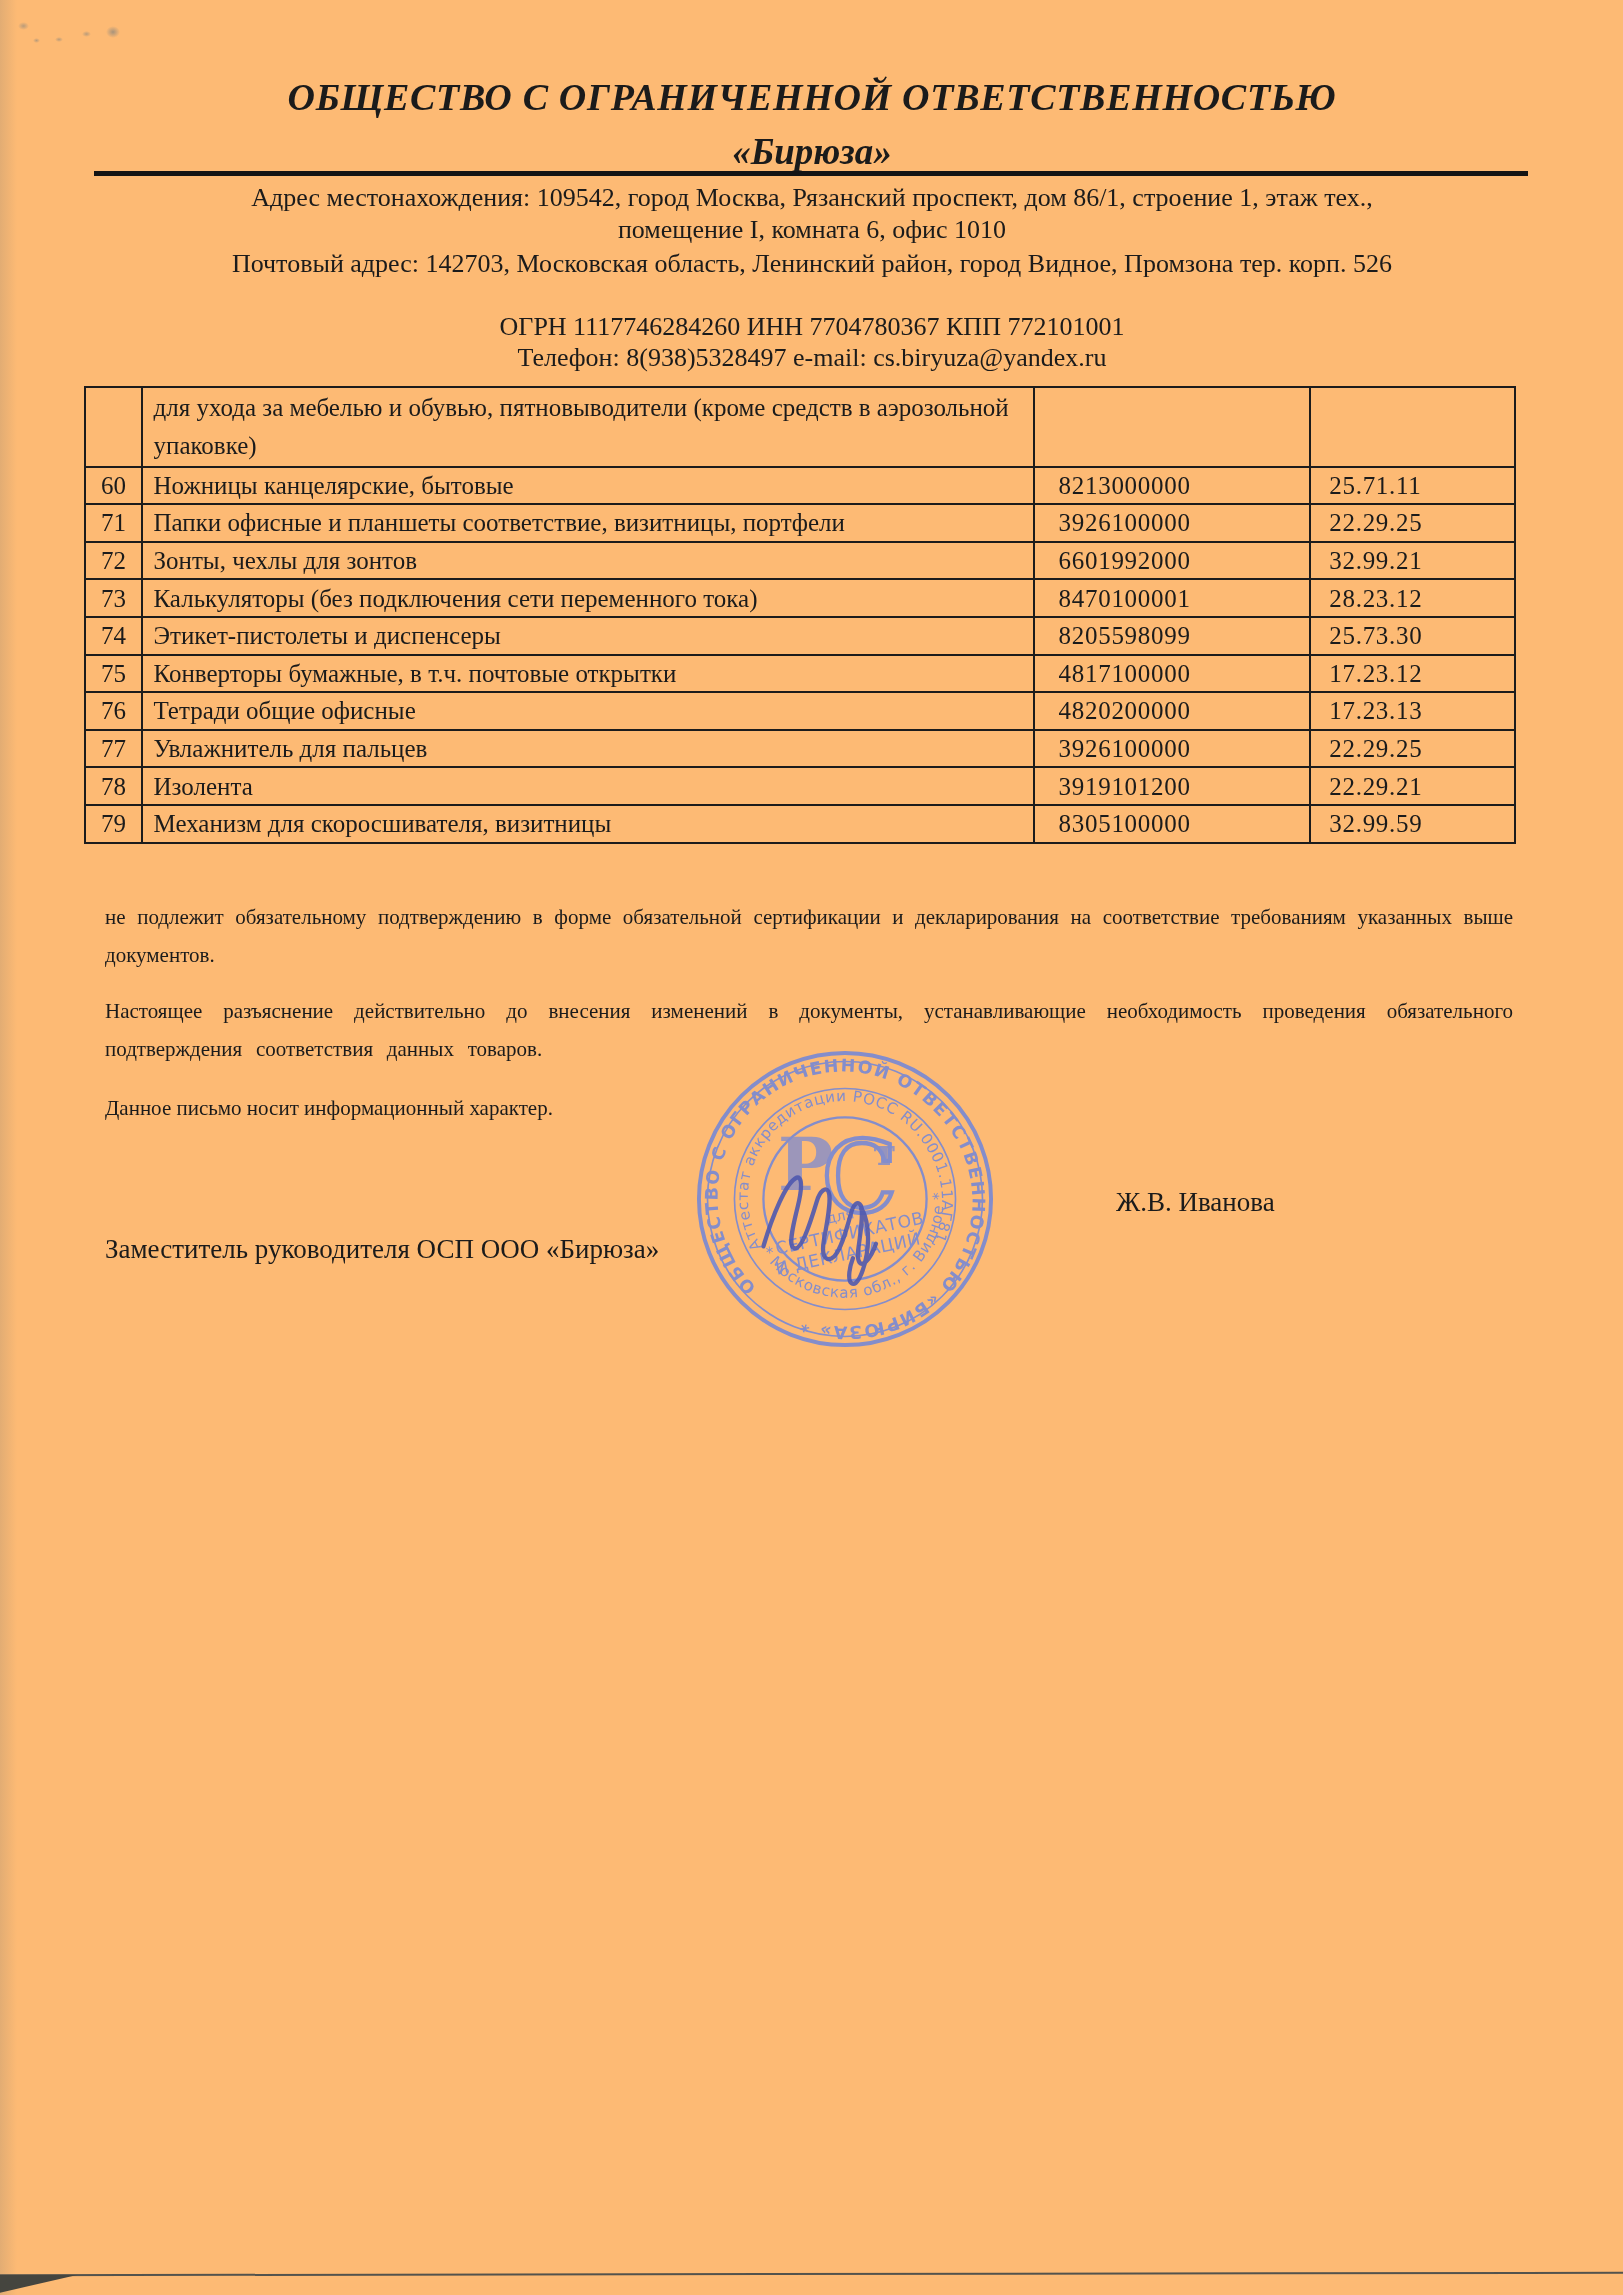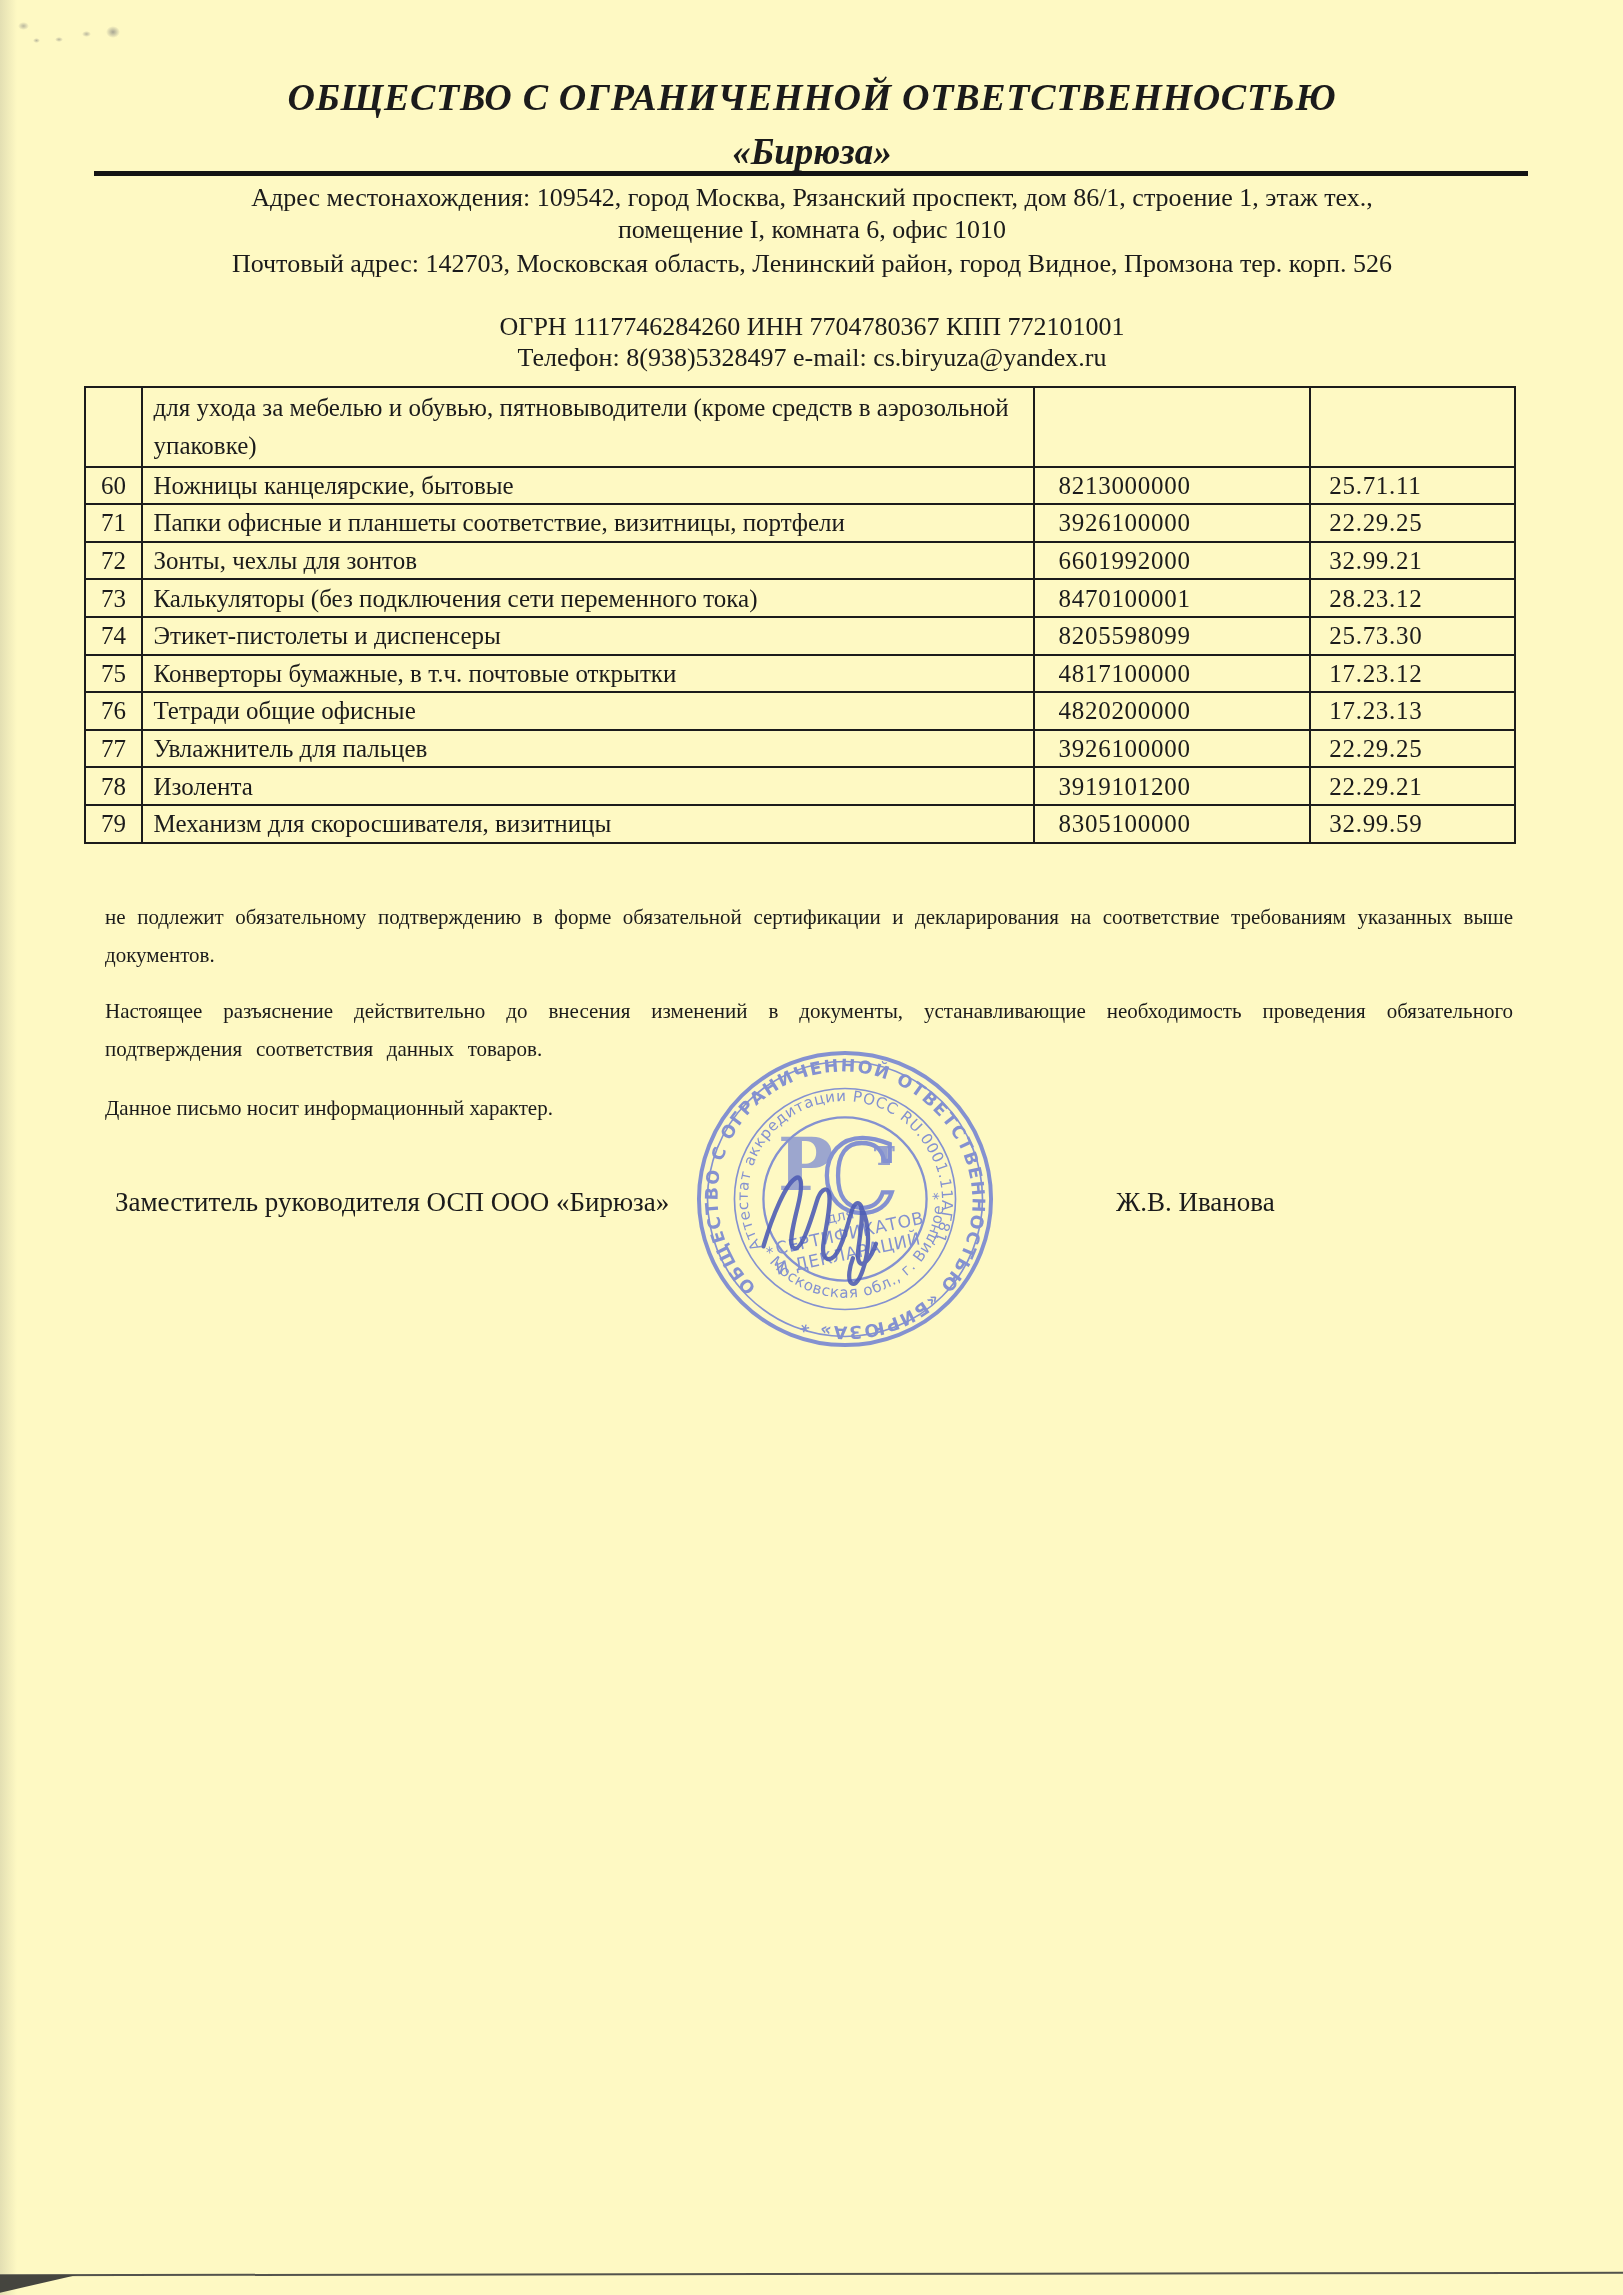--- a/index.html
+++ b/index.html
@@ -1,18 +1,18 @@
 <!DOCTYPE html>
 <html style="font-size:10.5px"><head>
 <meta charset="utf-8">
 <title></title>
 <style>
   html,body{margin:0;padding:0;background:#d8d8d4;}
   #page{
-    position:relative;width:1623px;height:2295px;background:#fef9c3;
+    position:relative;width:1623px;height:2295px;background:#fdba74;
     font-family:"Liberation Serif",serif;color:#1b1b1b;overflow:hidden;
   }
   .edge-shade{position:absolute;left:0;top:0;width:17px;height:100%;
     background:linear-gradient(to right,rgba(118,118,112,.20),rgba(118,118,112,0));}
   .smudge{position:absolute;border-radius:50%;opacity:.55;
     background:radial-gradient(ellipse at center,#82827e 0%,rgba(130,130,126,0) 70%);}
   .center-line{position:absolute;left:50px;width:1524px;text-align:center;
     font-size:26px;line-height:30px;white-space:nowrap;}
   .title1{top:76px;font-size:38px;line-height:43px;font-weight:bold;font-style:italic;letter-spacing:0.7px;}
   .title2{top:131px;font-size:37px;line-height:41px;font-weight:bold;font-style:italic;}
@@ -26,21 +26,21 @@
   #doc-table tr.row-tall td{vertical-align:middle;line-height:1.5;}
   .c-num{text-align:center;padding:1.3px 1.3px;}
   .c-desc{padding-left:10.5px !important;}
   .c-code{padding-left:23.6px !important;letter-spacing:0.7px;}
   .c-okpd{padding-left:18.3px !important;letter-spacing:0.7px;}
   .para{position:absolute;left:105px;width:1408px;font-size:21px;line-height:38px;
     text-align:justify;}
   #p2{word-spacing:8.5px;}
   .plain{text-align:left;}
   .signoff{position:absolute;top:1187px;font-size:27px;white-space:nowrap;}
-  #signoff-position{left:115px;}
+  #signoff-position{left:105px;margin-top:47px;}
   #signoff-name{left:1116px;}
   #stamp{position:absolute;left:695px;top:1049px;width:300px;height:300px;opacity:.93;}
   .scan-line{position:absolute;left:0;top:2273px;width:1623px;height:2px;background:#53534d;
     transform:rotate(-0.09deg);}
   .scan-wedge{position:absolute;left:0;top:2275px;width:77px;height:17.7px;background:#45453f;
     clip-path:polygon(0 0,100% 0,0 100%);}
 </style>
 </head>
 <body>
 

